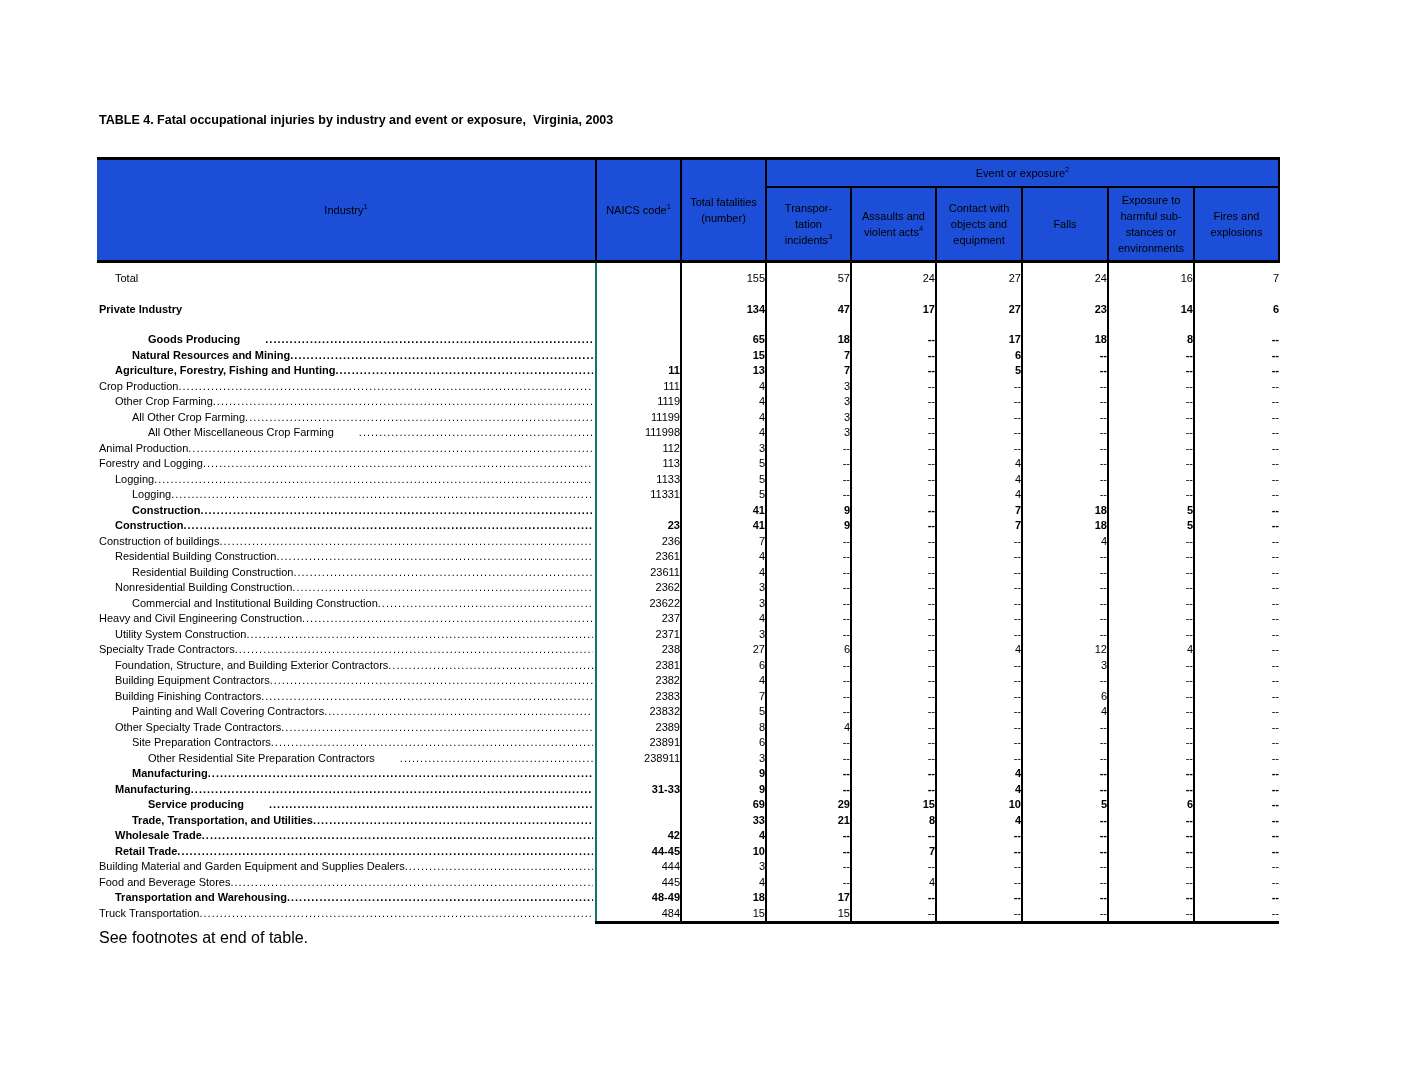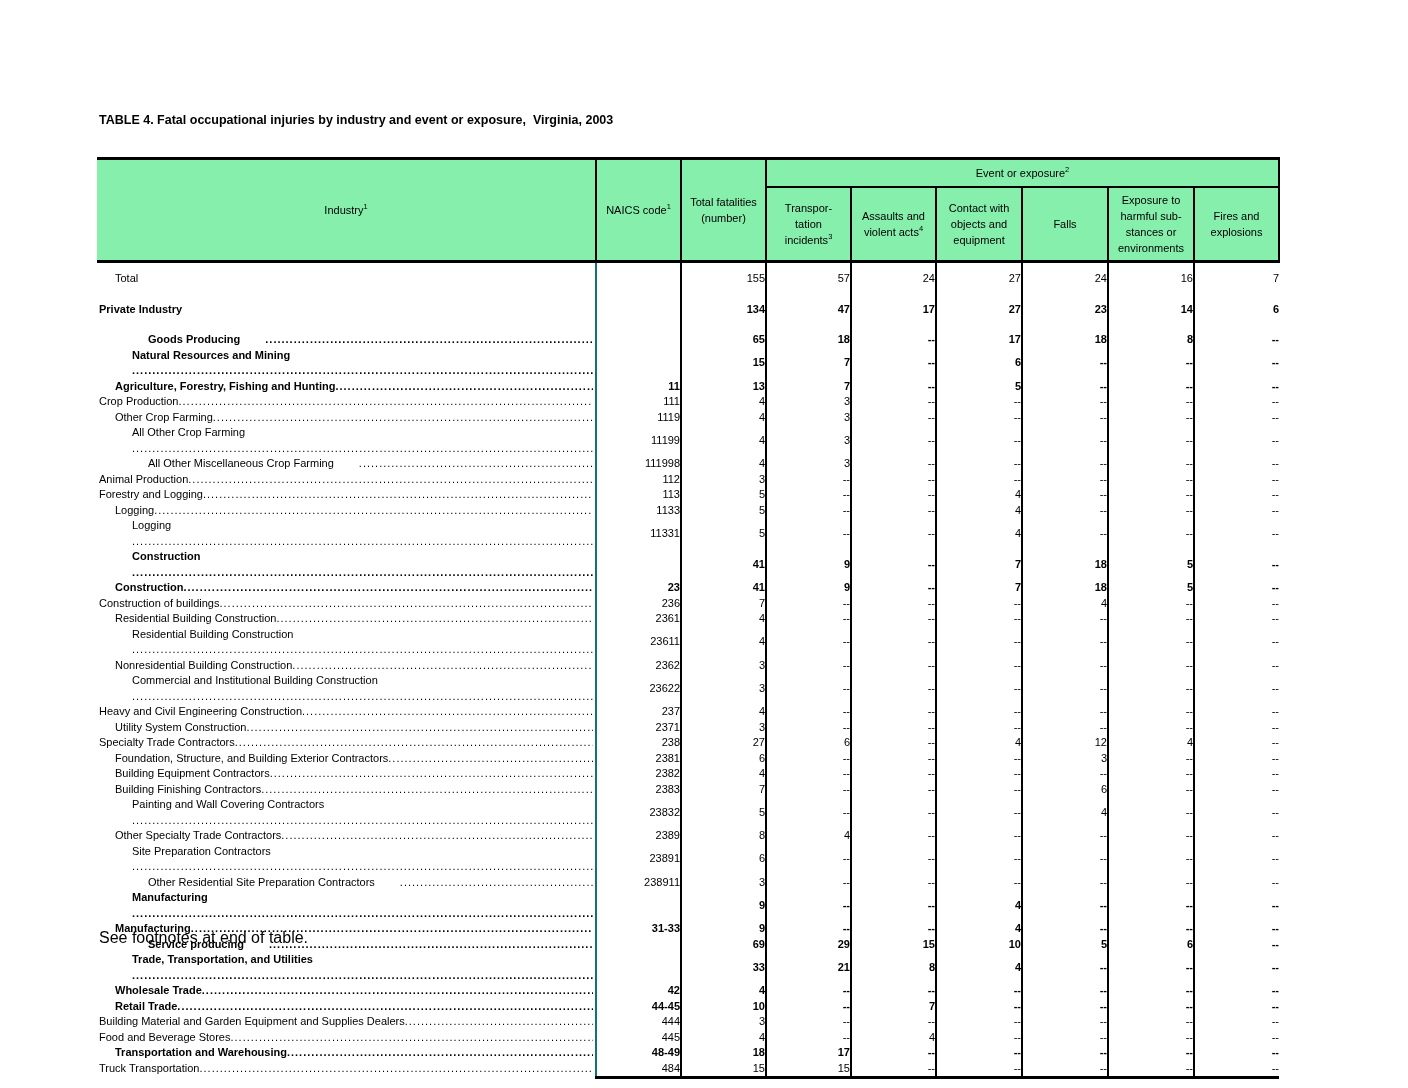--- a/index.html
+++ b/index.html
@@ -12,21 +12,21 @@
     position:absolute;left:99px;top:113px;
     font-size:12.5px;font-weight:bold;white-space:pre;
   }
   table.main{
     position:absolute;left:97px;top:157px;width:1182px;
     border-collapse:collapse;table-layout:fixed;
   }
   .main th,.main td{padding:0;margin:0;}
   thead th{
     font-size:11px;font-weight:normal;text-align:center;
-    vertical-align:middle;line-height:16px;background:#86efac;
+    vertical-align:middle;line-height:16px;background:#1d4ed8;
   }
   sup{font-size:7.5px;line-height:0;vertical-align:super;}
   .b-top{border-top:3px solid #000;}
   .industry-h{border-bottom:3px solid #000;}
   .naics-h,.total-h{border-left:2px solid #000;border-bottom:3px solid #000;}
   .event-group{
     border-left:2px solid #000;border-right:2px solid #000;
     border-bottom:2px solid #000;height:26px;
   }
   .evt-h{border-left:2px solid #000;border-bottom:3px solid #000;height:72px;}
@@ -40,21 +40,21 @@
   .c-val{border-left:2px solid #000;text-align:right;padding-right:6px;}
   tbody tr:last-child td.c-naics,
   tbody tr:last-child td.c-val{border-bottom:3px solid #000;}
   tr.bold td{font-weight:bold;}
   .leadwrap{display:flex;align-items:baseline;overflow:hidden;padding-right:2px;}
   .ind-name{white-space:nowrap;flex:0 0 auto;}
   .dots{flex:1 1 auto;overflow:hidden;white-space:nowrap;letter-spacing:1px;}
   .dots::after{content:"........................................................................................................................................................................................";}
   .ind-pad-0{padding-left:2px;}
   .ind-pad-1{padding-left:18px;}
-  .ind-pad-2{padding-left:35px;flex-direction:column;}
+  .ind-pad-2{padding-left:35px;}
   .ind-pad-3{padding-left:51px;gap:25px;}
   .footnote{position:absolute;left:99px;top:929px;font-size:16px;}
   .page-label{position:absolute;left:97px;top:1005px;width:1182px;text-align:center;font-size:11px;}
 </style>
 </head>
 <body>
 
 <div class="page">
 
   <div class="title"><span>TABLE 4. Fatal occupational injuries by industry and event or exposure,  Virginia, 2003</span></div>

